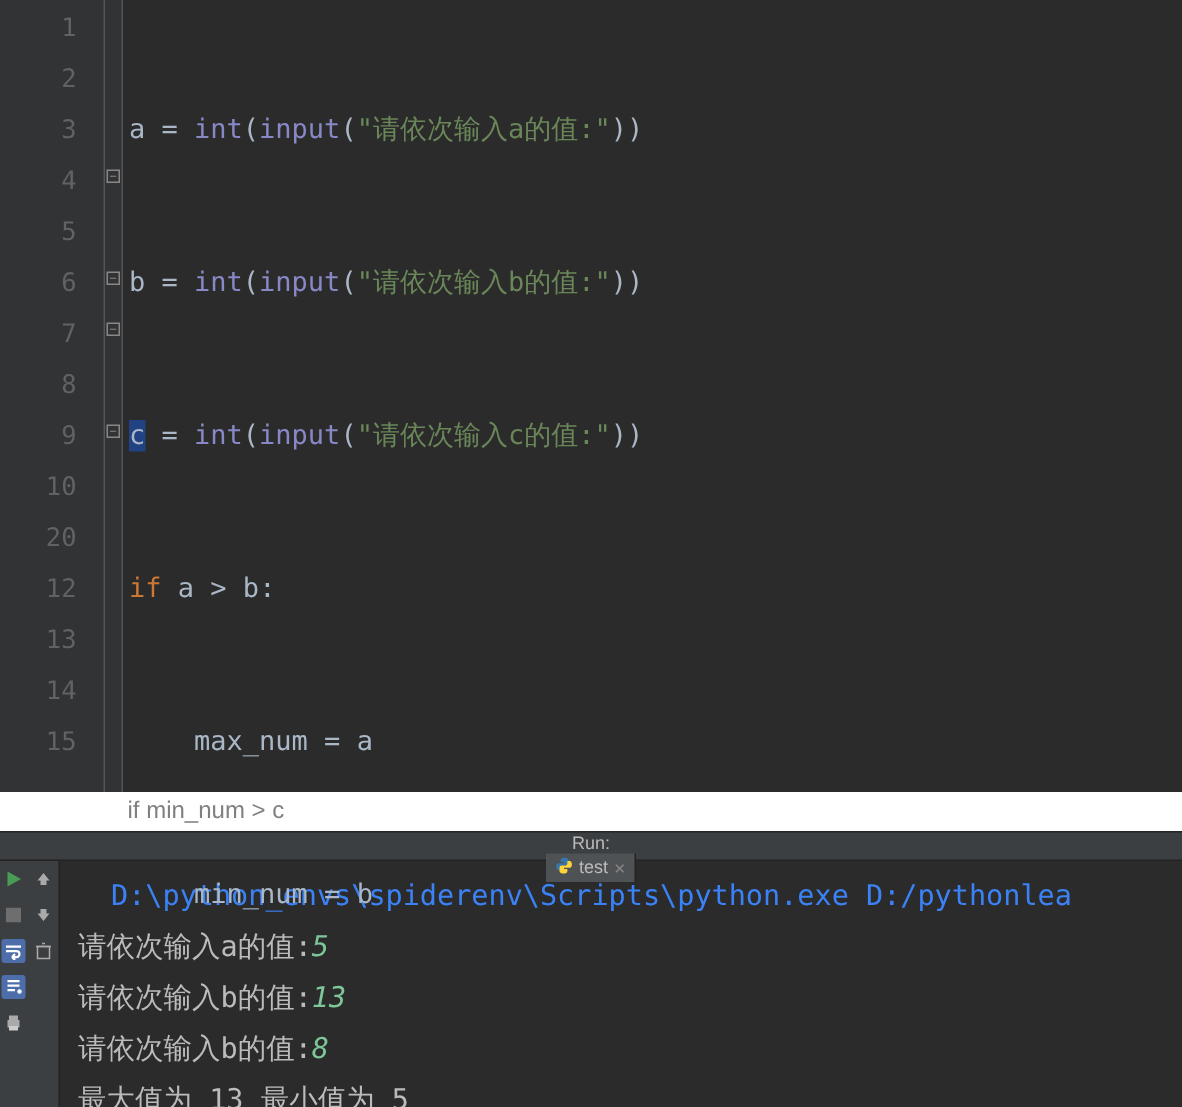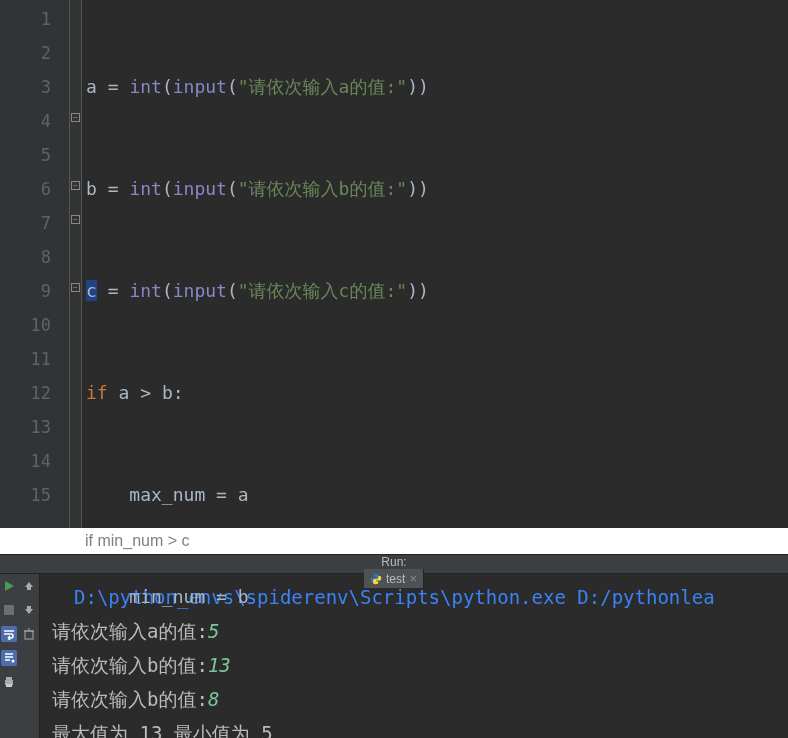--- a/index.html
+++ b/index.html
@@ -75,21 +75,20 @@
   height: 20px;
   border-top: 1px solid #232323;
   border-bottom: 1px solid #232323;
   font-family: sans-serif;
   font-size: 12px;
   flex-direction: column;
 }
 .run-label { color: #bbb; padding: 0 6px; }
 .tab {
   display: flex;
-  align-items: center;
   gap: 4px;
   background: #4e5254;
   padding: 2px 6px;
   height: 20px;
   border-right: 1px solid #232323;
 }
 .py-icon { width: 12px; height: 12px; }
 .tab-name { color: #bbb; }
 .tab-close { color: #888; font-size: 13px; cursor: pointer; }
 .run-body {
@@ -136,21 +135,21 @@
     <div>1</div>
     <div>2</div>
     <div>3</div>
     <div>4</div>
     <div>5</div>
     <div>6</div>
     <div>7</div>
     <div>8</div>
     <div>9</div>
     <div>10</div>
-    <div>11</div>
+    <div>20</div>
     <div>12</div>
     <div>13</div>
     <div>14</div>
     <div>15</div>
   </div>
   <div class="fold-col">
     <div class="fold-mark" style="top:113px;">−</div>
     <div class="fold-mark" style="top:181px;">−</div>
     <div class="fold-mark" style="top:215px;">−</div>
     <div class="fold-mark" style="top:283px;">−</div>

